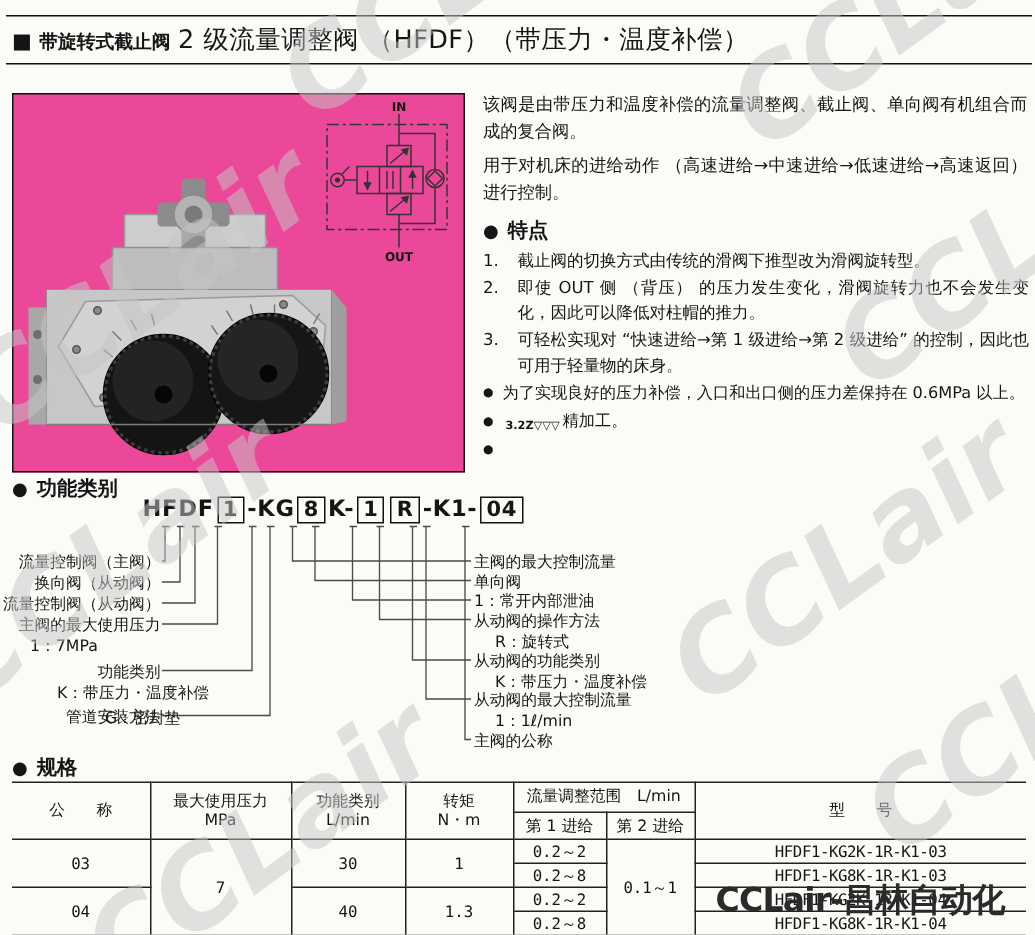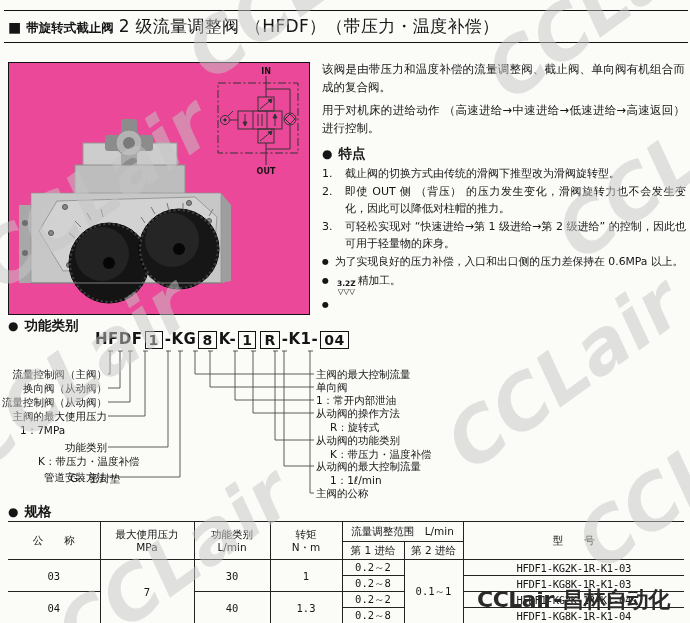--- a/index.html
+++ b/index.html
@@ -22,21 +22,21 @@
   .intro-p{position:absolute;left:322px;width:363px;font-size:11.5px;line-height:18px;text-align:justify;z-index:2}
   .sec-head{position:absolute;display:flex;align-items:center;gap:6px;font-weight:bold;font-size:13.5px;z-index:2}
   .sec-bullet{font-size:12px;line-height:12px}
   .feat-list{position:absolute;left:322px;top:165px;width:364px;font-size:11px;line-height:17.5px;z-index:2}
   .feat-item{display:flex}
   .feat-num{width:23px;flex:none}
   .feat-text{flex:1;text-align:justify}
   .notes{position:absolute;left:322px;top:252px;width:368px;font-size:10.8px;line-height:19px;z-index:2}
   .note{display:flex;gap:6px;align-items:flex-start}
   .note-bullet{font-size:8px;line-height:19px;flex:none}
-  .finish{display:inline-flex;flex-direction:column;align-items:center;font-size:7.5px;line-height:7.5px;vertical-align:-2px;margin:0 2px;font-weight:bold}
+  .finish{display:inline-flex;flex-direction:row;align-items:center;font-size:7.5px;line-height:7.5px;vertical-align:-2px;margin:0 2px;font-weight:bold}
   .hsub{font-size:7.5px}
   
   .model-code{position:absolute;left:95px;top:330px;display:flex;align-items:center;font-weight:bold;font-size:15px;letter-spacing:.5px;z-index:2}
   .code-plain{line-height:19px}
   .code-box{border:1.2px solid #111;padding:0 3px;margin:0 2px;font-size:14px;line-height:16px}
   .mlabel-l{position:absolute;right:583px;white-space:nowrap;font-size:10.5px;z-index:2}
   .mlabel-r{position:absolute;left:316px;white-space:nowrap;font-size:10.5px;z-index:2}
   .msub{position:absolute;white-space:nowrap;font-size:10.5px;z-index:2}
   #leader-svg{position:absolute;left:0;top:0;z-index:1}
   

